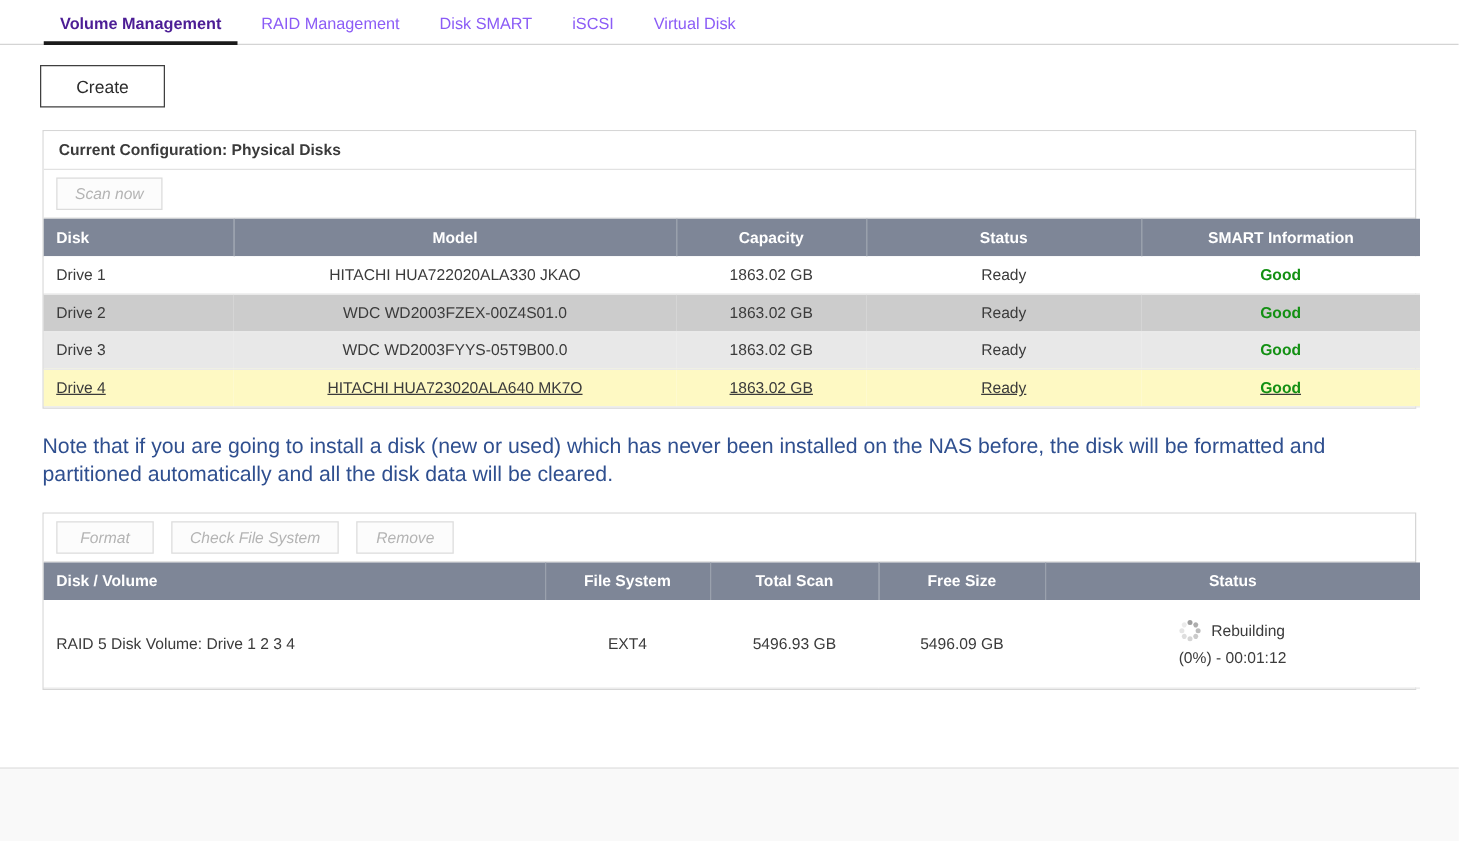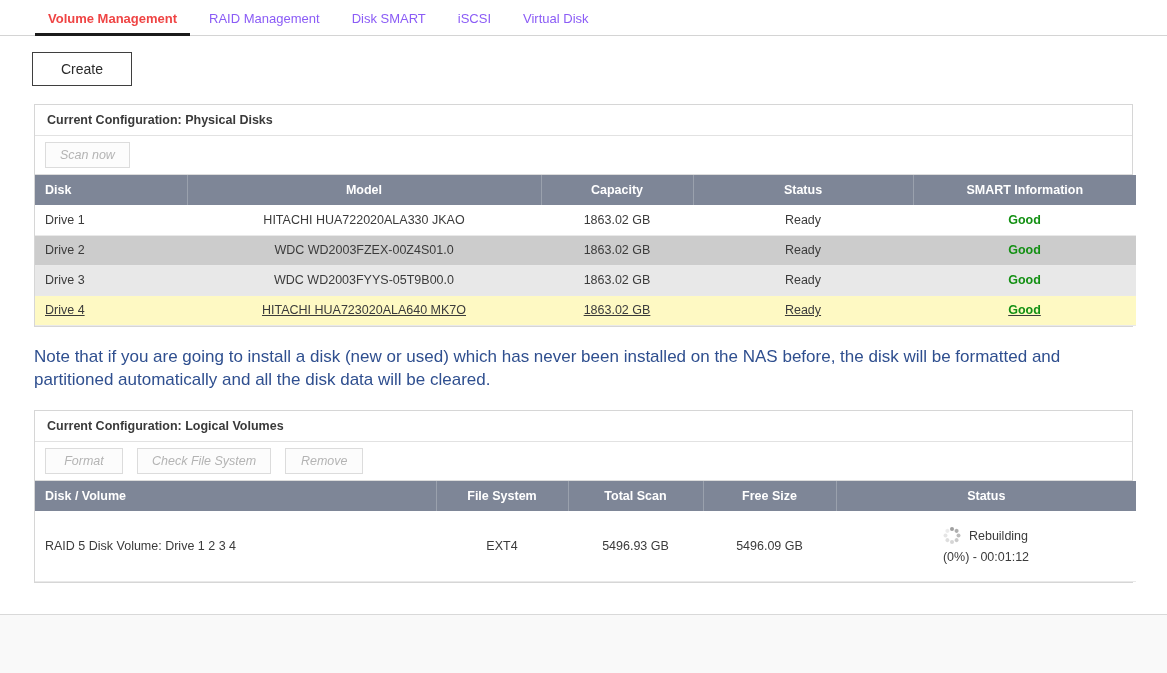--- a/index.html
+++ b/index.html
@@ -25,21 +25,21 @@
     position: relative;
     font-size: 13px;
     color: #8b5cf6;
     padding: 0 0 9px 0;
     margin-right: 0;
     text-align: center;
     cursor: pointer;
     white-space: nowrap;
   }
   .tab span { display: inline-block; padding: 0 16px; }
-  .tab.active { color: #ef4444; font-weight: bold; }
+  .tab.active { color: #4c1d95; font-weight: bold; }
   .tab.active::after {
     content: "";
     position: absolute;
     left: 3px; right: 3px; bottom: -1px;
     height: 3px;
     background: #1b1b1b;
   }
 
   
   .toolbar-top { padding: 16px 0 0 32px; }
@@ -259,21 +259,20 @@
         <td>Ready</td>
         <td><span class="smart-good">Good</span></td>
       </tr>
     </tbody>
   </table>
 </div>
 
 <div class="note">Note that if you are going to install a disk (new or used) which has never been installed on the NAS before, the disk will be formatted and partitioned automatically and all the disk data will be cleared.</div>
 
 <div class="panel">
-  <div class="panel-title">Current Configuration: Logical Volumes</div>
   <div class="panel-actions">
     <div class="btn-disabled">Format</div>
     <div class="btn-disabled">Check File System</div>
     <div class="btn-disabled">Remove</div>
   </div>
   <table class="grid vol">
     <colgroup>
       <col style="width:401px">
         <col style="width:132px">
         <col style="width:135px">

